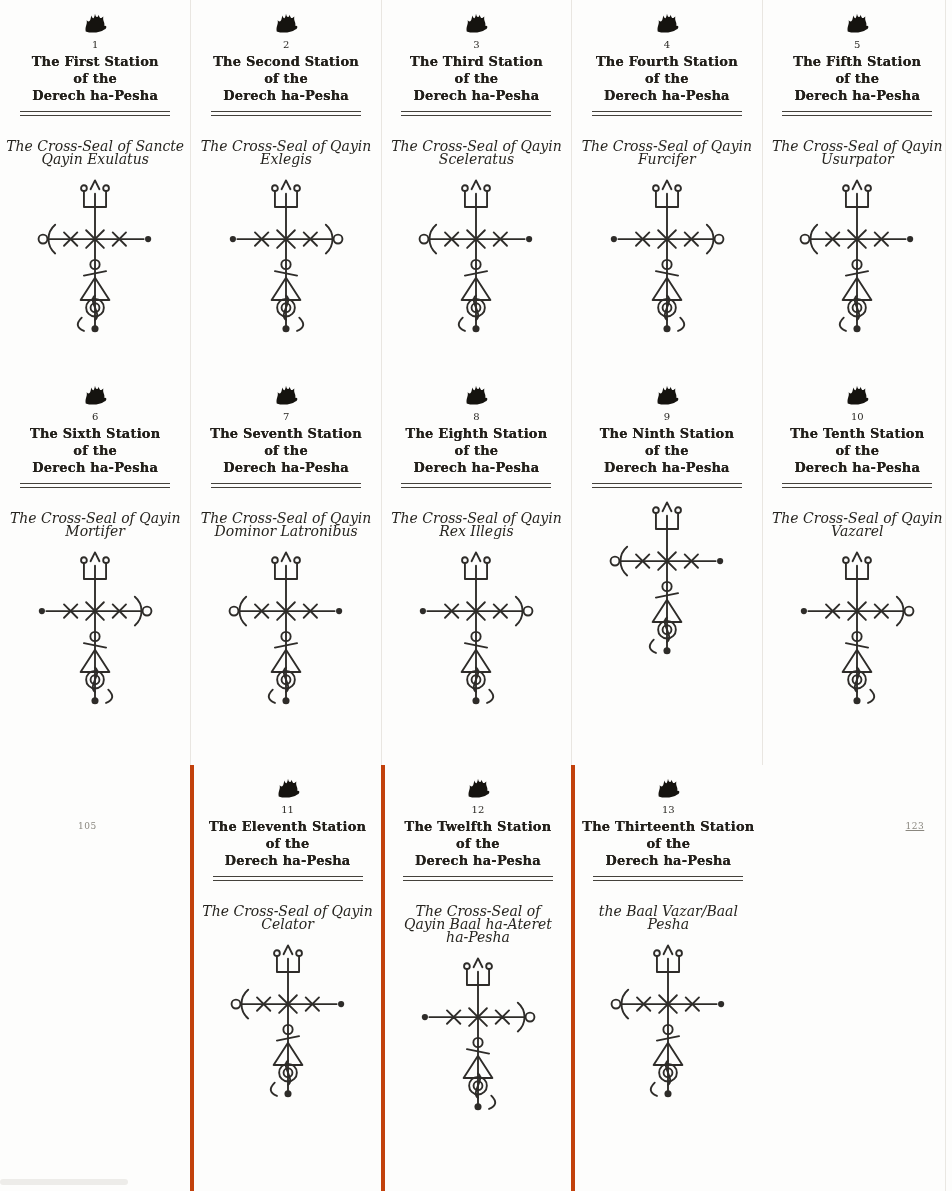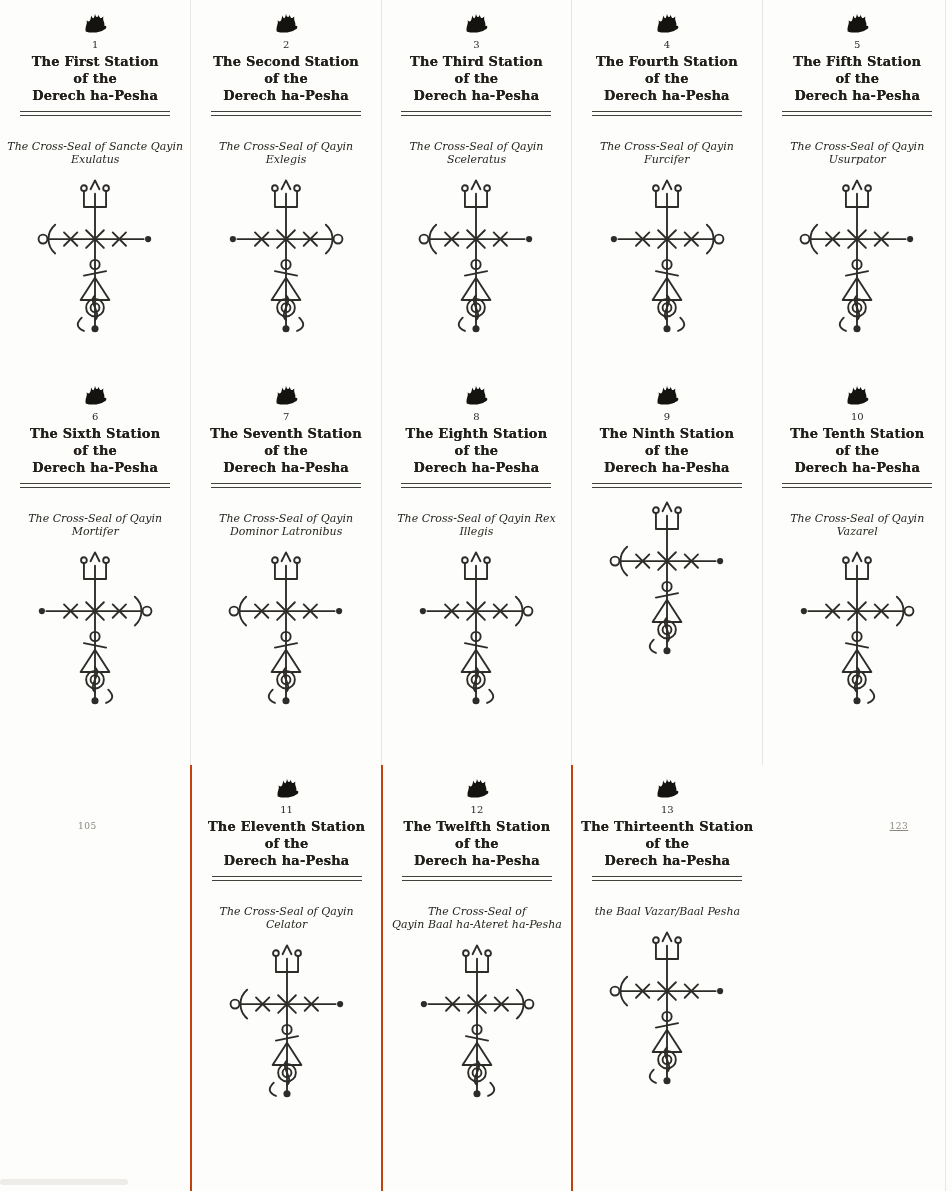--- a/index.html
+++ b/index.html
@@ -19,49 +19,49 @@
   .row1{height:372px;}
   .row2{height:393px;}
   .row3{height:426px;}
   .cell{
     width:190.4px;box-sizing:border-box;
     padding-top:12px;
     display:flex;flex-direction:column;align-items:center;
     overflow:hidden;
   }
   .row1 .cell + .cell, .row2 .cell + .cell{border-left:1px solid #e9e6e1;}
-  .row3 .cell{border-left:2px solid #c2410c;}
+  .row3 .cell{border-left:4px solid #c2410c;}
   .row3 .cell:last-of-type{border-right:1px solid #e9e6e1;}
   .side-col{width:190.4px;position:relative;}
   .page-num{
     position:absolute;top:14px;
     font-size:9px;color:#8a877f;letter-spacing:.5px;margin-top:42px;
   }
   .side-col.left .page-num{left:78px;}
-  .side-col.right .page-num{left:128px;text-decoration:underline;}
+  .side-col.right .page-num{left:144px;text-decoration:underline;}
   .emblem{height:23px;margin-bottom:2px;}
   .num{font-size:10px;margin:2px 0 3px 0;color:#2a2823;}
   .title{
     text-align:center;
     font-weight:700;
     font-size:13px;
     line-height:17px;
     letter-spacing:.2px;
     color:#23201b;
     text-shadow:0 0 .4px #23201b;
   }
   .rule{
     width:150px;height:2.5px;margin-top:7px;
     border-top:1.8px solid #44413b;
     border-bottom:1px solid #44413b;
   }
   .caption{
     margin-top:24px;
     font-style:italic;
-    font-size:11px;
+    font-size:14px;
     line-height:13px;
     text-align:center;
     color:#26241f;
     padding:0 6px;
     min-height:13px;
   }
   .sigil{margin-top:10px;}
   .sigil svg{display:block;}
   .scan-artifact{
     position:absolute;left:0;bottom:6px;width:128px;height:6px;

